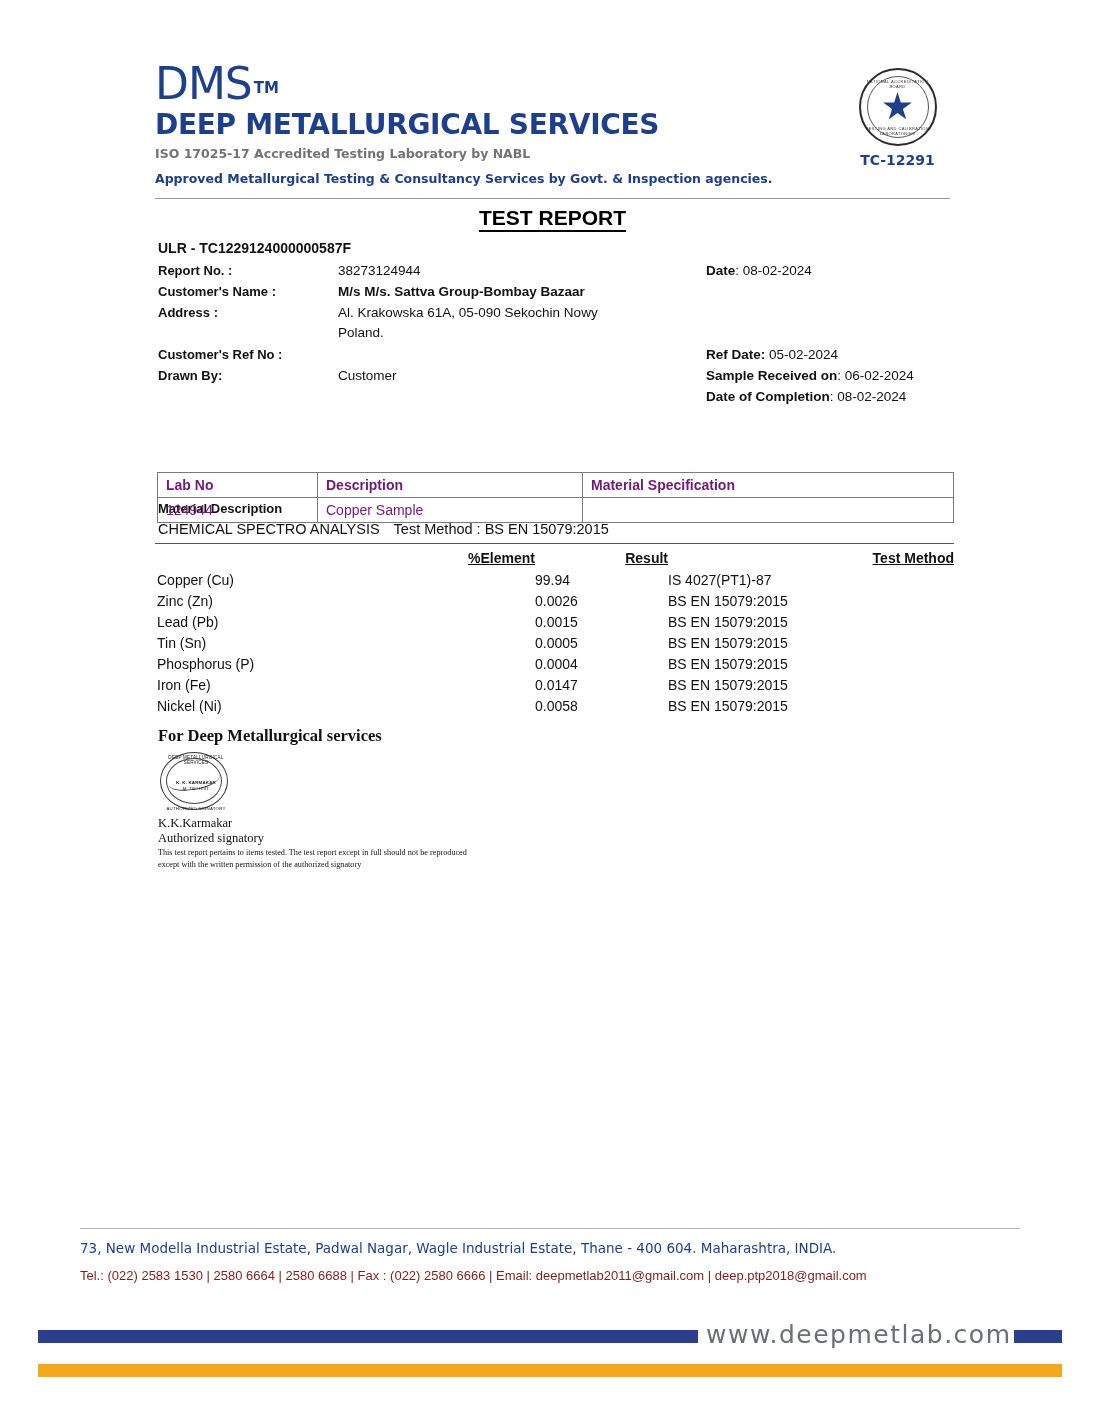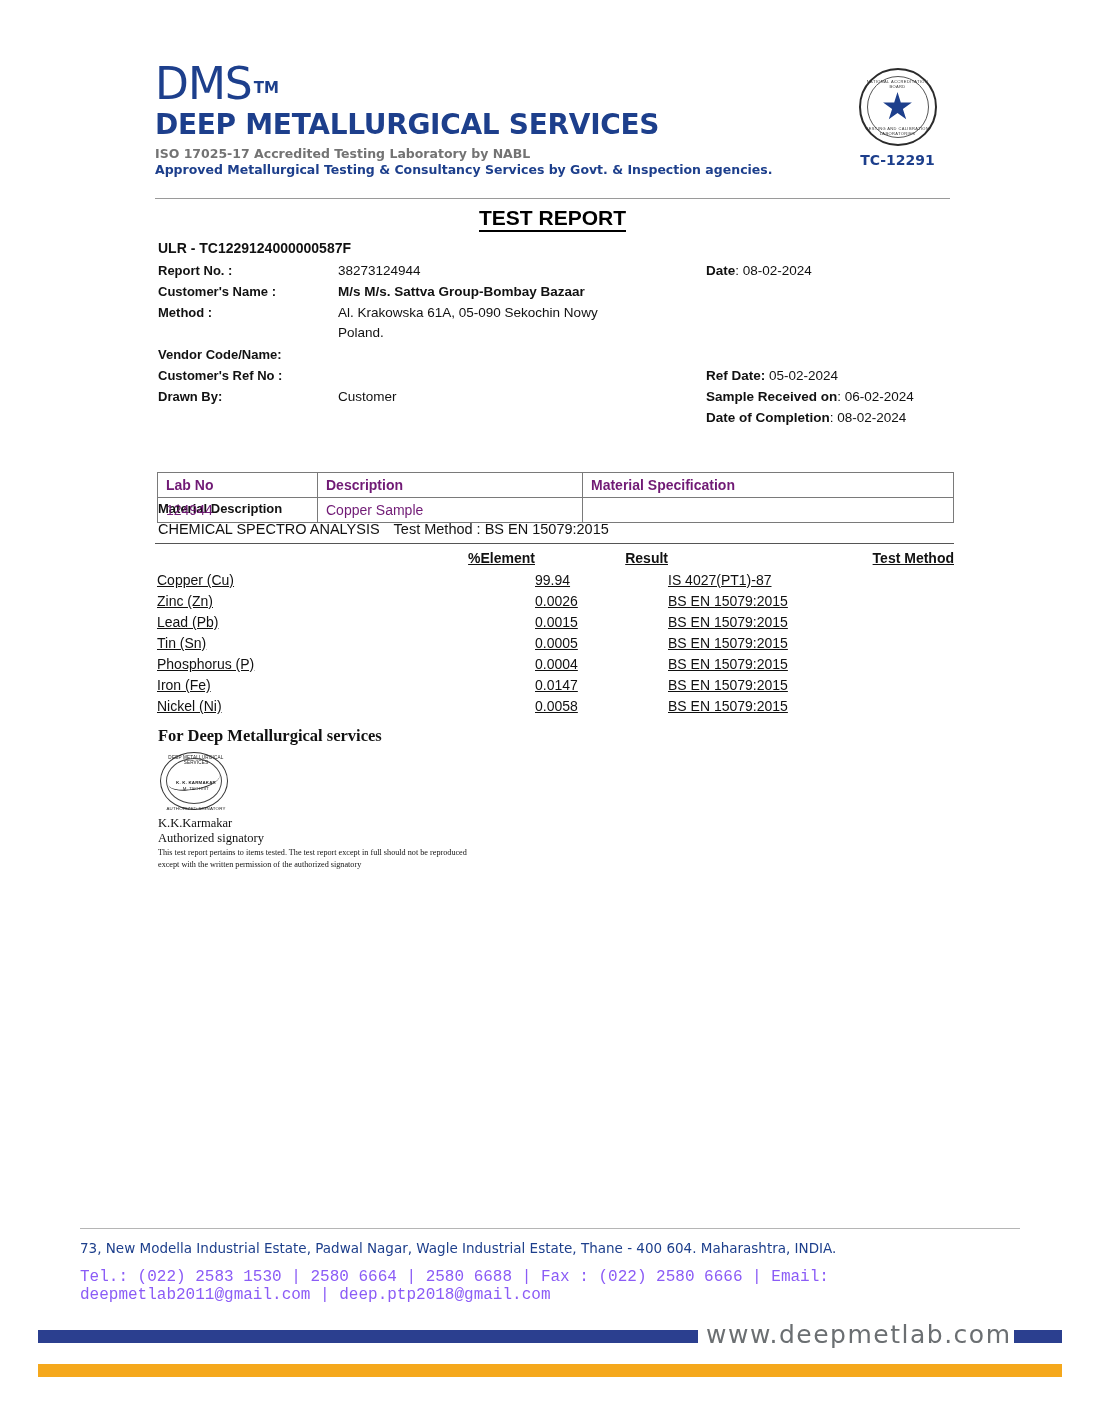--- a/index.html
+++ b/index.html
@@ -55,21 +55,21 @@
     font-size: 12.5px;
     font-weight: bold;
     color: #737373;
     margin-top: 5px;
   }
   .brand-sub2 {
     font-family: "DejaVu Sans", sans-serif;
     font-size: 12.5px;
     font-weight: bold;
     color: #1d3f8c;
-    margin-top: 1px;
+    margin-top: 10px;
   }
   .header-rule {
     position: absolute;
     left: 155px;
     top: 198px;
     width: 795px;
     height: 1px;
     background: #9a9a9a;
   }
 
@@ -247,21 +247,20 @@
     font-weight: bold;
     font-size: 14px;
     padding: 2px 0 4px 0;
     color: #111;
     text-decoration: underline;
   }
   table.chem td {
     padding: 2px 12px 3px 0;
     color: #111;
     font-size: 14px;
-    text-decoration: underline;
   }
   .c-el  { width: 378px; }
   .c-res { width: 133px; }
   .c-met { width: 286px; }
 
   
   .sig-title {
     position: absolute;
     left: 158px;
     top: 726px;
@@ -354,23 +353,23 @@
     width: 960px;
     font-family: "DejaVu Sans", sans-serif;
     font-size: 13.5px;
     color: #1d3f8c;
   }
   .footer-tel {
     position: absolute;
     left: 80px;
     top: 1268px;
     width: 980px;
-    font-family: Liberation Mono, monospace;
-    font-size: 16px;
-    color: #8b5cf6;
+    font-family: Liberation Sans, sans-serif;
+    font-size: 13px;
+    color: #7f1d1d;
   }
   .bar-blue-left {
     position: absolute;
     left: 38px;
     top: 1330px;
     width: 660px;
     height: 13px;
     background: #2b3f8f;
   }
   .website {
@@ -439,29 +438,25 @@
       <span class="val">38273124944</span>
       <span class="right-col"><b>Date</b><span>: 08-02-2024</span></span>
     </div>
 
     <div class="meta-row">
       <span class="lbl">Customer's Name :</span>
       <span class="val val-bold">M/s M/s. Sattva Group-Bombay Bazaar</span>
     </div>
 
     <div class="meta-row" style="min-height:42px">
-      <span class="lbl">Method :</span>
+      <span class="lbl">Address :</span>
       <span class="val">Al. Krakowska 61A, 05-090 Sekochin Nowy</span>
       <span class="addr-line2">Poland.</span>
     </div>
 
-    <div class="meta-row">
-      <span class="lbl">Vendor  Code/Name:</span>
-      <span class="val"></span>
-    </div>
 
     <div class="meta-row">
       <span class="lbl">Customer's  Ref No :</span>
       <span class="val"></span>
       <span class="right-col"><b>Ref Date:</b>&nbsp;<span>05-02-2024</span></span>
     </div>
 
     <div class="meta-row">
       <span class="lbl">Drawn By:</span>
       <span class="val">Customer</span>

